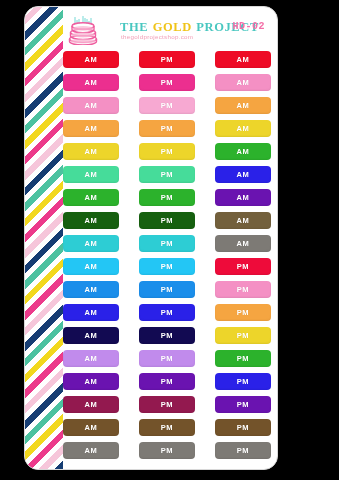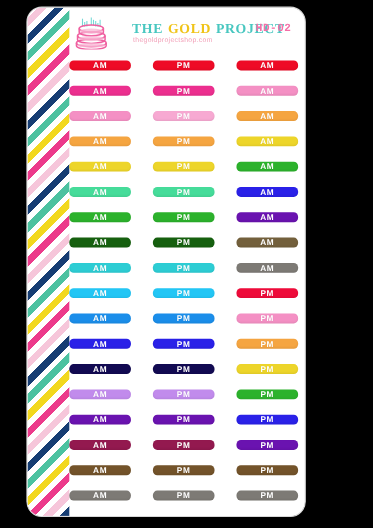--- a/index.html
+++ b/index.html
@@ -43,21 +43,21 @@
   #brand .teal{color:#49c7c0;}
   #brand .gold{color:#f0c419;}
   #site{position:absolute;left:58px;top:22px;font-size:6.2px;
         color:#f2a0b8;letter-spacing:.3px;}
   #code{position:absolute;right:8px;top:10px;font-size:10px;font-weight:700;
         color:#f46fa8;letter-spacing:.5px;
         font-family:"Liberation Mono", monospace;}
 
   
   #grid{position:absolute;left:38px;top:44px;right:6px;bottom:7px;}
-  .row{display:flex;gap:20px;height:17px;margin-bottom:6px;align-items:center;}
+  .row{display:flex;gap:20px;height:17px;margin-bottom:6px;}
   .chip{
     flex:1 1 0;border-radius:4px;
     display:flex;align-items:center;justify-content:center;
     color:#ffffff;font-size:7.5px;font-weight:700;letter-spacing:.6px;
     font-family:"Liberation Sans", sans-serif;
     text-shadow:0 0 1px rgba(0,0,0,.12);
     box-shadow:inset 0 -1px 2px rgba(0,0,0,.07);
   }
 </style>
 </head>

